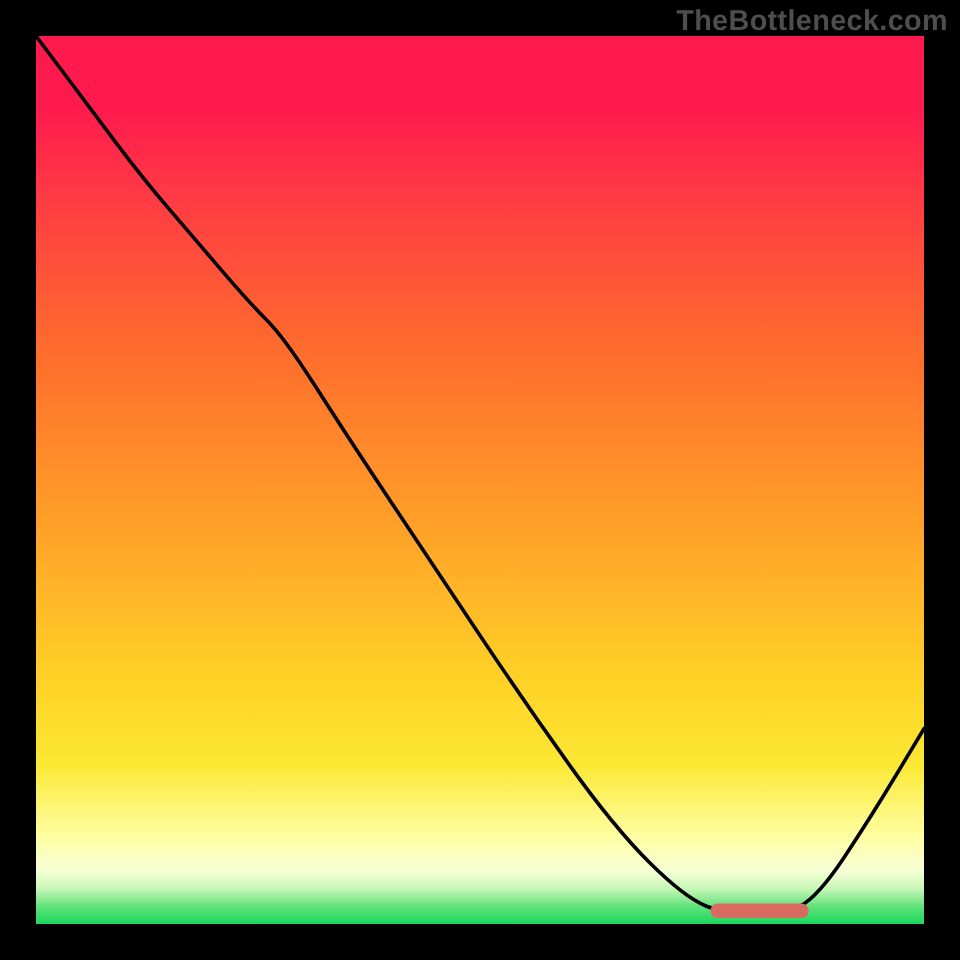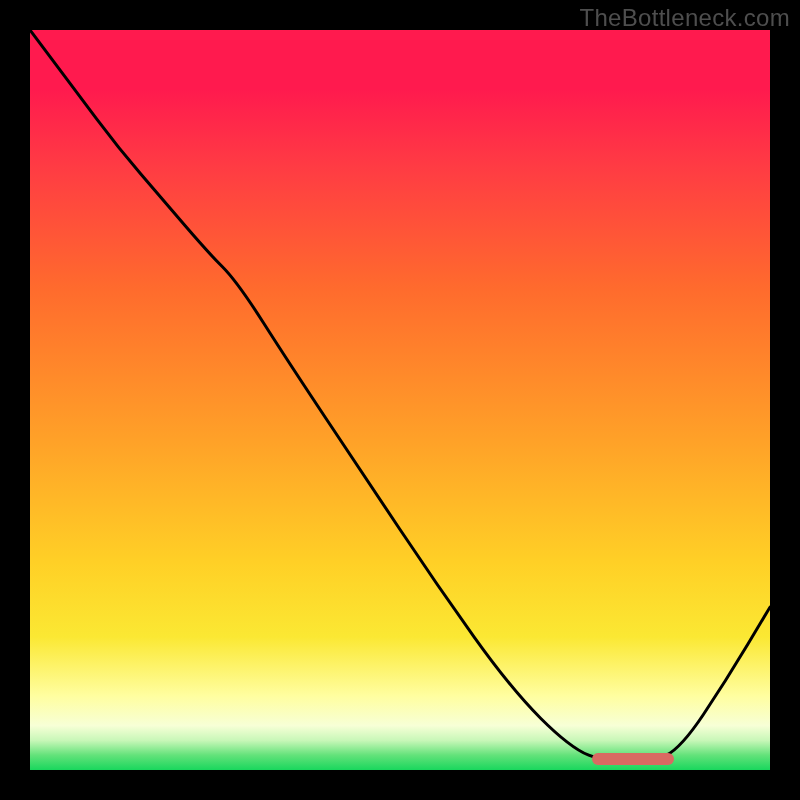--- a/index.html
+++ b/index.html
@@ -15,21 +15,21 @@
     position: relative;
     width: 800px;
     height: 800px;
   }
   .watermark {
     position: absolute;
     top: 4px;
     right: 10px;
     color: #4e4e4e;
     font-size: 24px;
-    font-weight: 400;
+    font-weight: 700;
     letter-spacing: 0.3px;
     z-index: 5;
   }
   .plot-frame {
     position: absolute;
     left: 30px;
     top: 30px;
     width: 740px;
     height: 740px;
     background: #000;

